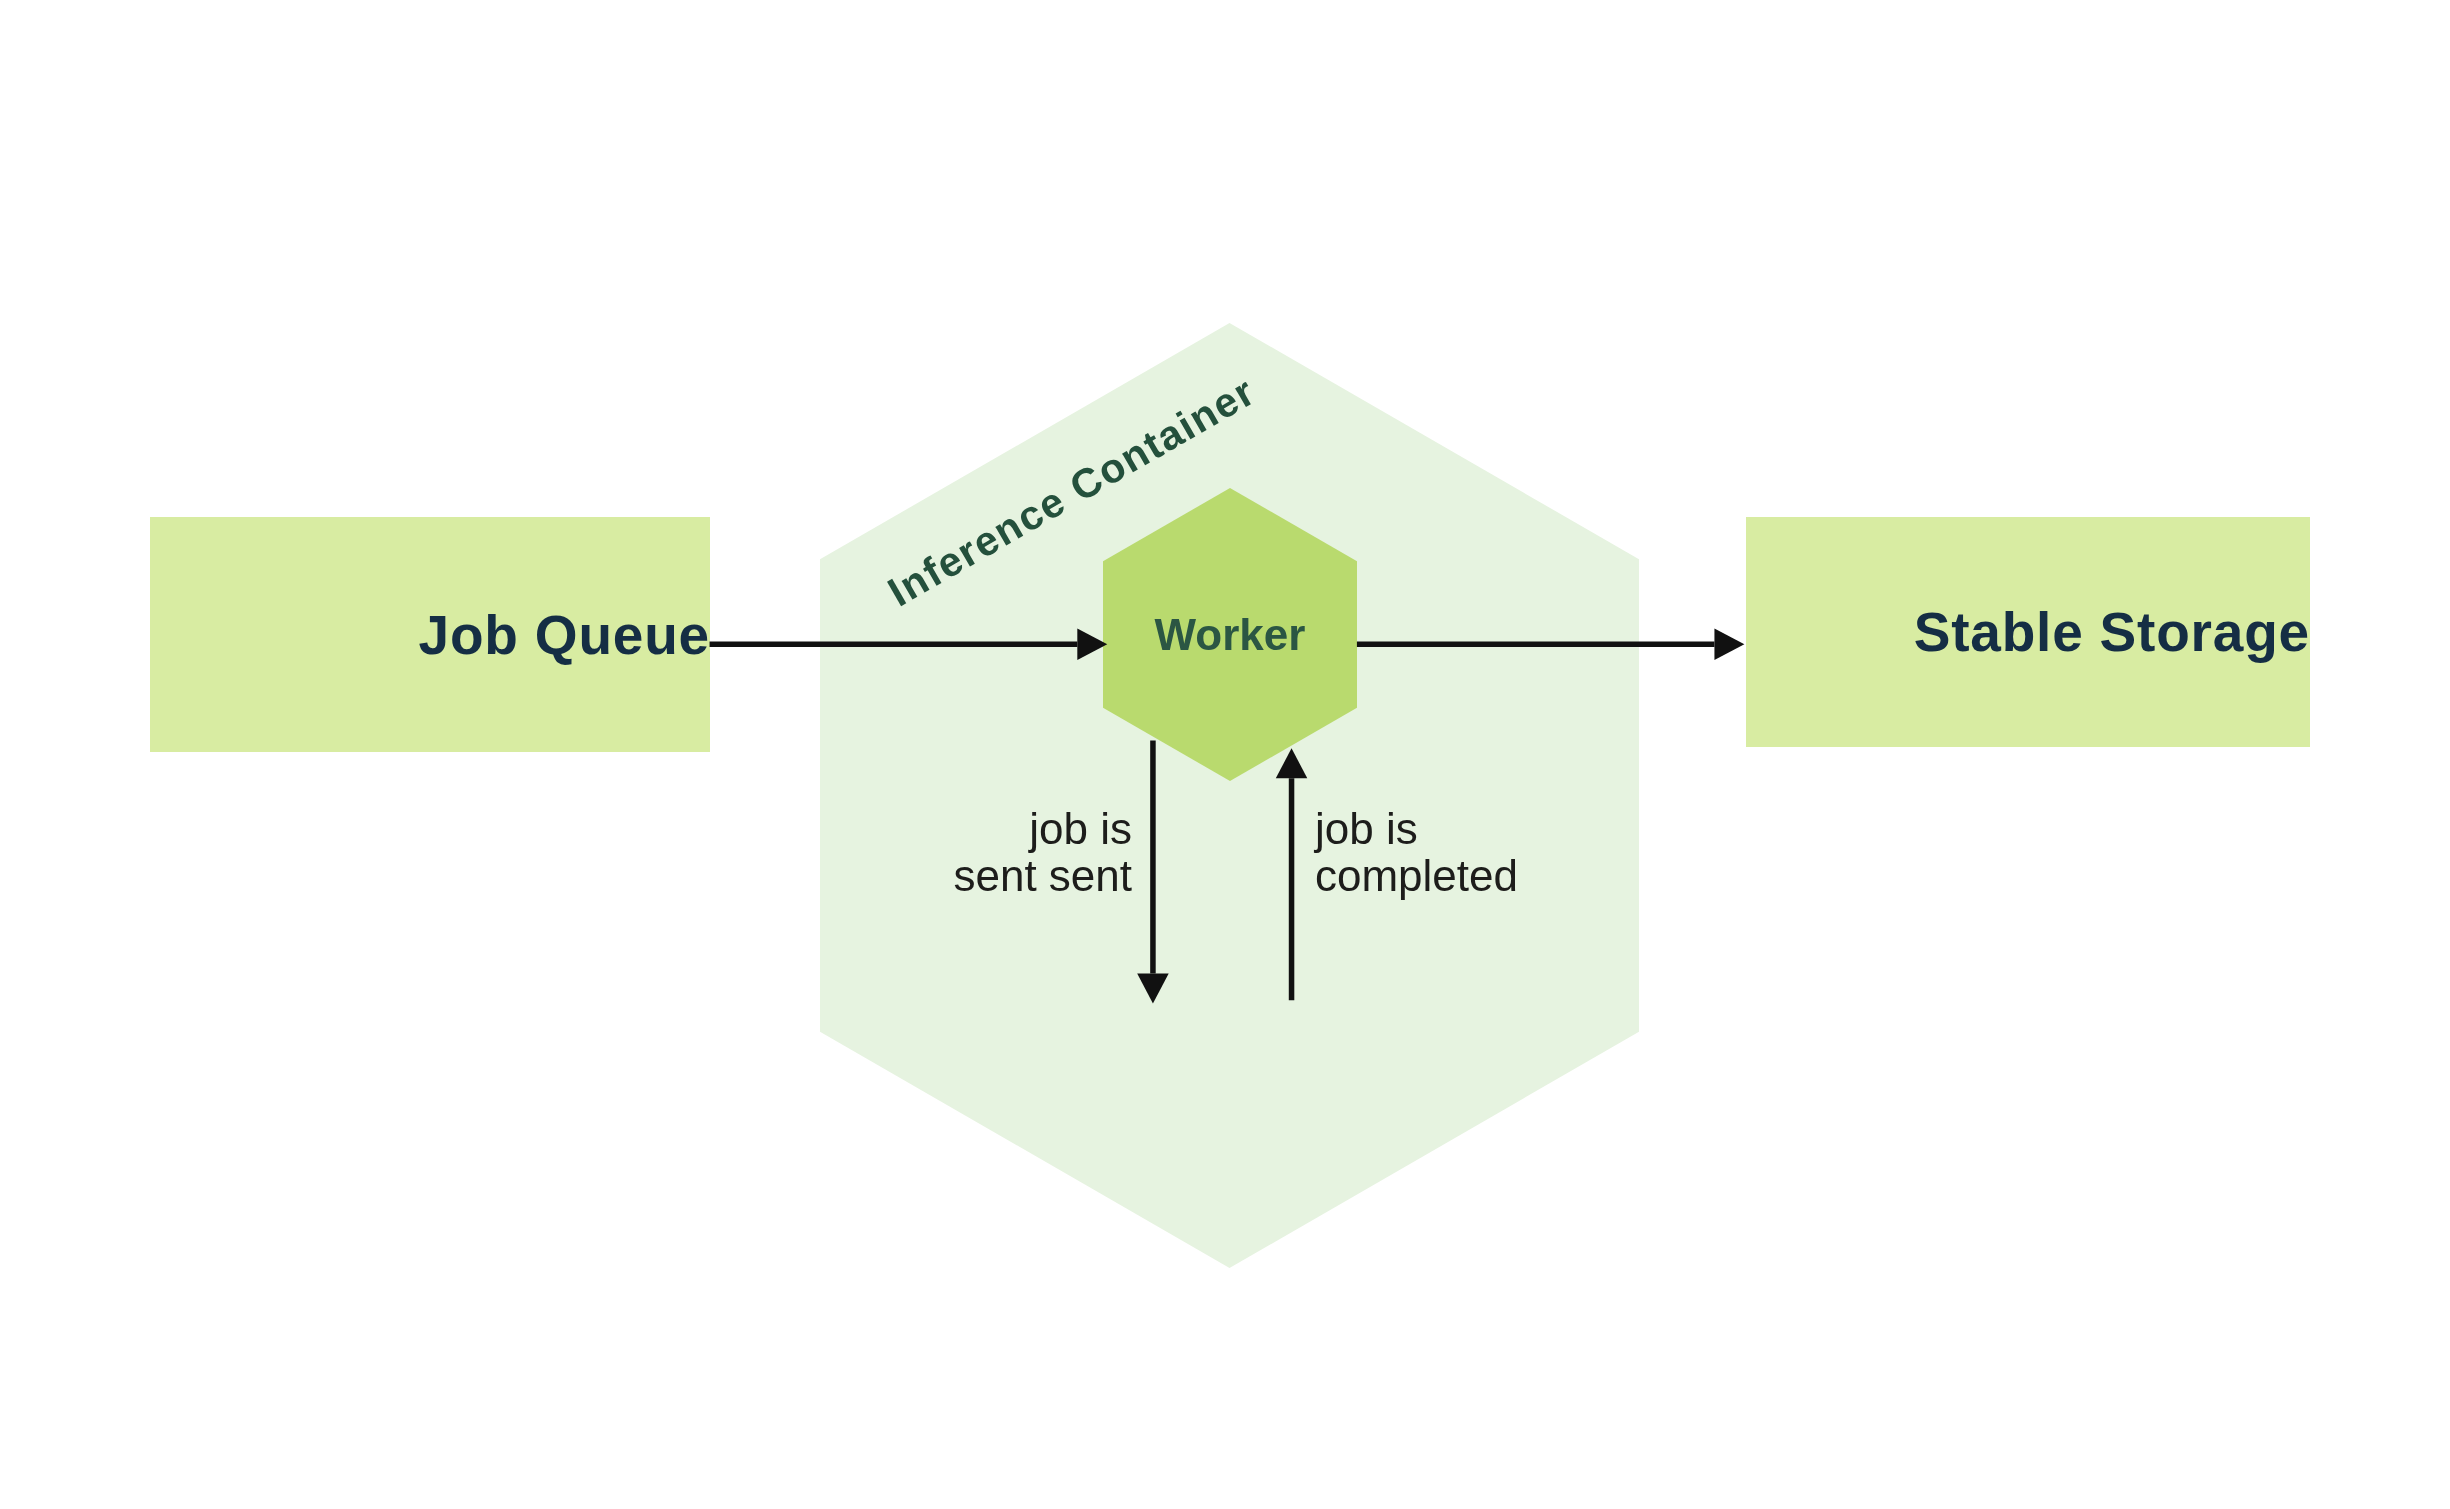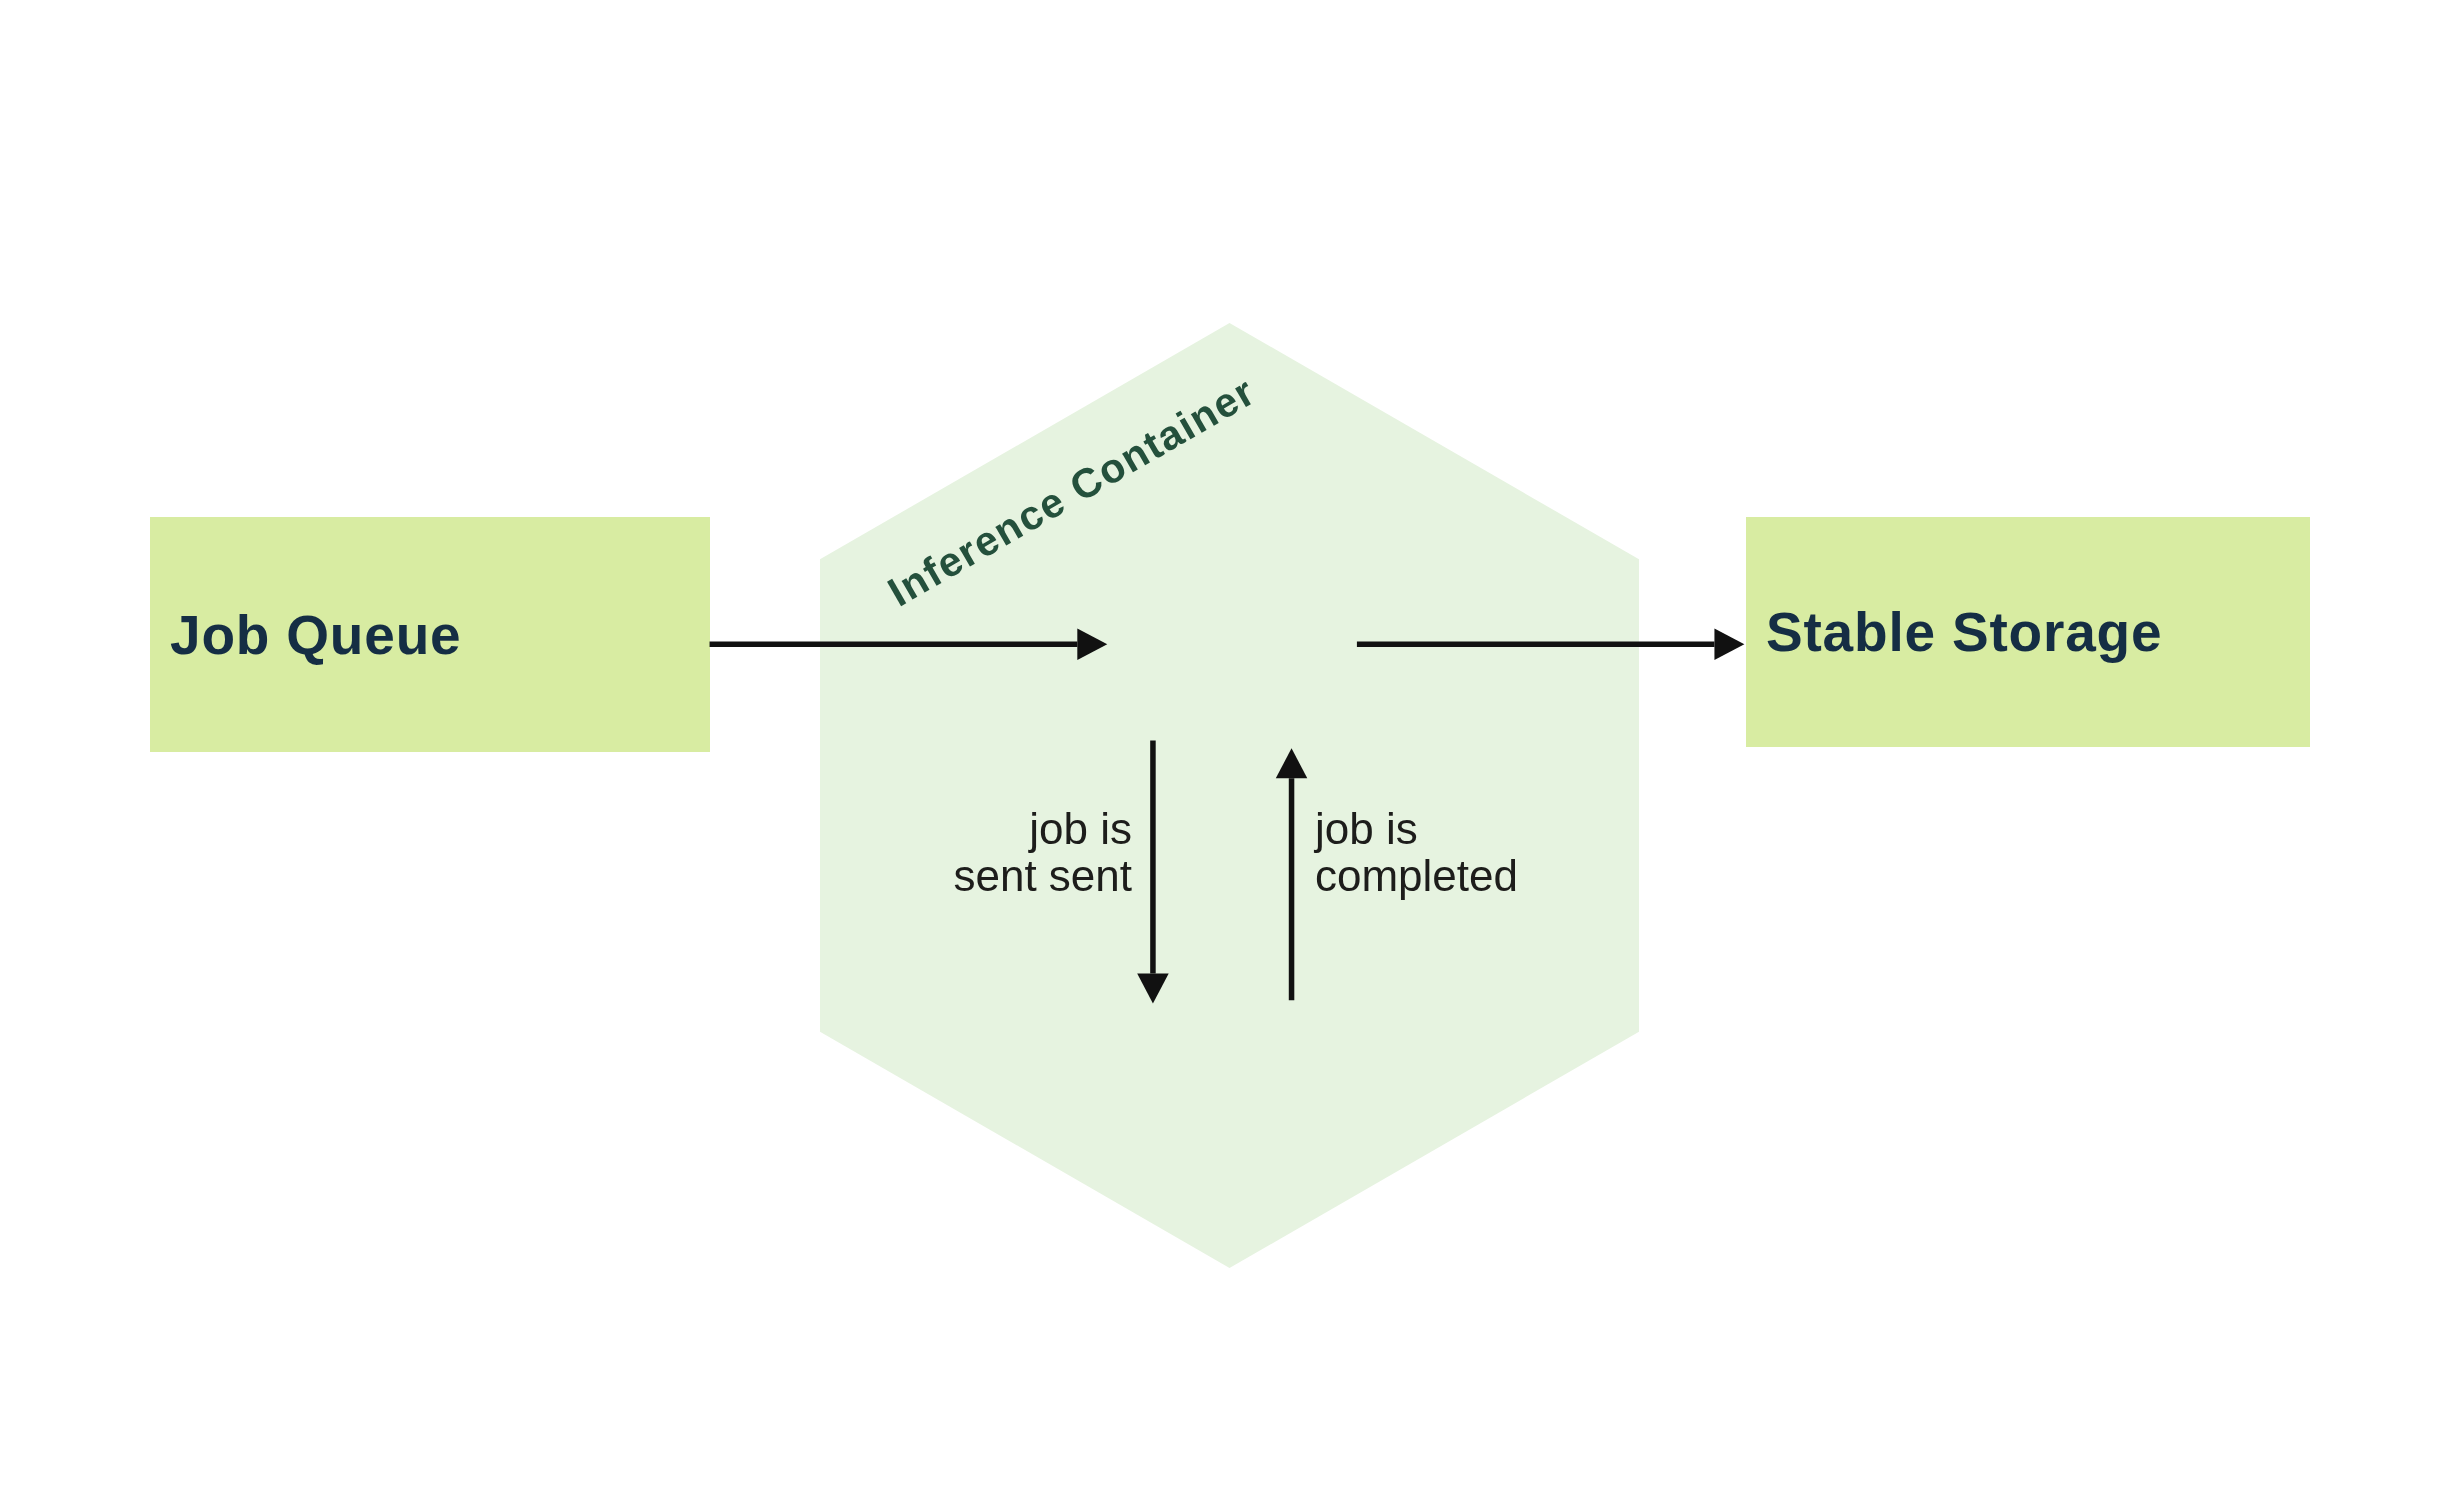--- a/index.html
+++ b/index.html
@@ -24,21 +24,21 @@
     height: 1510px;
     background: var(--canvas-bg);
     overflow: hidden;
   }
   .box {
     position: absolute;
     background: var(--box-fill);
     color: var(--box-text);
     display: flex;
     align-items: center;
-    justify-content: flex-start;
+    justify-content: flex-end;
     font-weight: bold;
     font-size: 55px;
     letter-spacing: 0.8px;
     padding-left: 20px;
   }
   .box-job-queue   { left: 150px;  top: 517px; width: 560px; height: 235px; }
   .box-block-storage{ left: 1746px; top: 517px; width: 564px; height: 230px; }
 
   .hex {
     position: absolute;
@@ -101,20 +101,23 @@
   <div class="container-label">Inference Container</div>
 
   <div class="box box-job-queue">
     <span>Job Queue</span>
   </div>
 
   <div class="box box-block-storage">
     <span>Stable Storage</span>
   </div>
 
+  <div class="hex hex-node hex-worker">
+    <span>Worker</span>
+  </div>
 
 
   <svg class="arrow-layer" viewBox="0 0 3111 1917">
     <g>
       <line x1="901" y1="818" x2="1368" y2="818"></line>
       <polygon points="1368,798 1406,818 1368,838"></polygon>
     </g>
     <g>
       <line x1="1723" y1="818" x2="2177" y2="818"></line>
       <polygon points="2177,798 2215,818 2177,838"></polygon>

